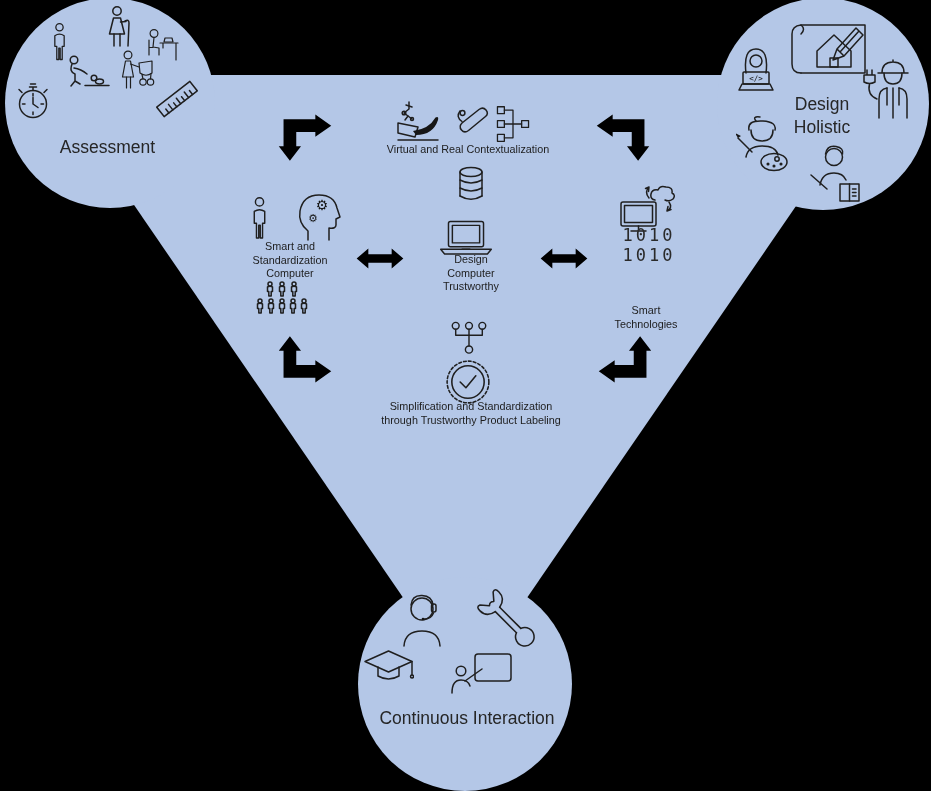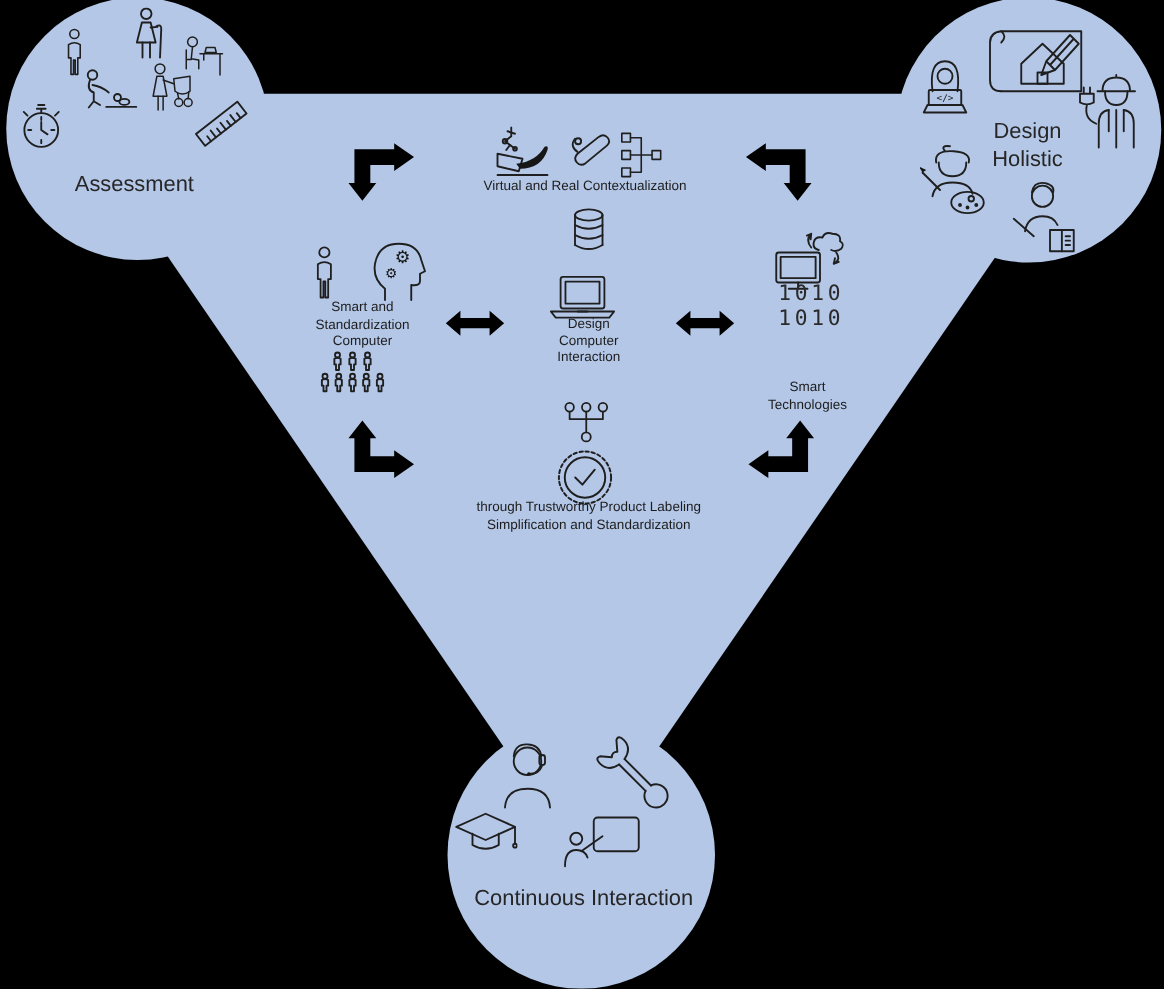--- a/index.html
+++ b/index.html
@@ -291,21 +291,21 @@
 <svg class="abs ic" style="left:435px;top:220px" width="62" height="37" viewBox="0 0 62 38">
   <rect x="13" y="1.5" width="36" height="26" rx="2"></rect>
   <rect x="17" y="5.5" width="28" height="18"></rect>
   <path d="M5 30 L57 30 L53 35 L9 35 Z"></path>
   <path d="M27 30 L35 30" stroke-width="2.5"></path>
 </svg>
 
 <div class="abs lbl lbl-sm" style="left:419px;top:253px;width:104px">
   <div>Design</div>
   <div>Computer</div>
-  <div>Interaction</div>
+  <div>Trustworthy</div>
 </div>
 
 <svg class="abs ic" style="left:619px;top:185px" width="56" height="50" viewBox="0 0 56 50">
   <rect x="2" y="17" width="35" height="24" rx="2"></rect>
   <rect x="5.5" y="20.5" width="28" height="17"></rect>
   <path d="M19.5 41 L19.5 45 M12 46 L27 46"></path>
   <path d="M36 15 Q31 14 32 9 Q33 4 39 5 Q41 0 47 2 Q54 2 53 8 Q57 10 54 14 Q50 17 46 15"></path>
   <path d="M30 13 Q25 7 30 2 M30 2 L26.5 3.5 M30 2 L29.5 6.5"></path>
   <path d="M50 17 Q54 23 48 26 M48 26 L52 24.5 M48 26 L49 21.5"></path>
 </svg>
@@ -328,15 +328,15 @@
   <circle cx="20" cy="30" r="3.8"></circle>
 </svg>
 
 <svg class="abs ic" style="left:444px;top:358px" width="48" height="48" viewBox="0 0 46 46">
   <circle cx="23" cy="23" r="20" stroke-width="2.6" stroke-dasharray="2.6 2.1"></circle>
   <circle cx="23" cy="23" r="15.5"></circle>
   <path d="M15.5 23 L21 28.5 L30.5 17" stroke-width="1.8"></path>
 </svg>
 
 <div class="abs lbl lbl-sm" style="left:344px;top:400px;width:254px">
+  <div>Simplification and Standardization</div>
   <div>through Trustworthy Product Labeling</div>
-  <div>Simplification and Standardization</div>
 </div>
 
 </body></html>

